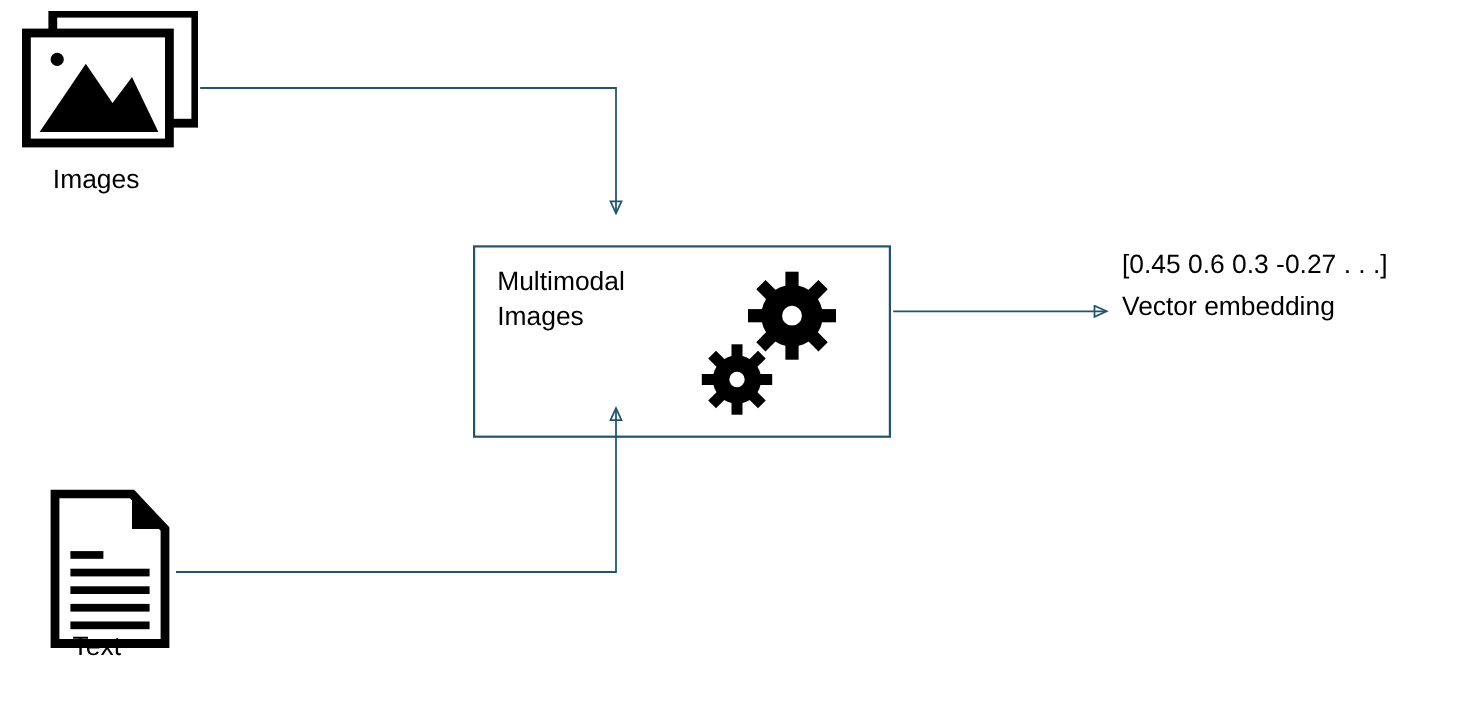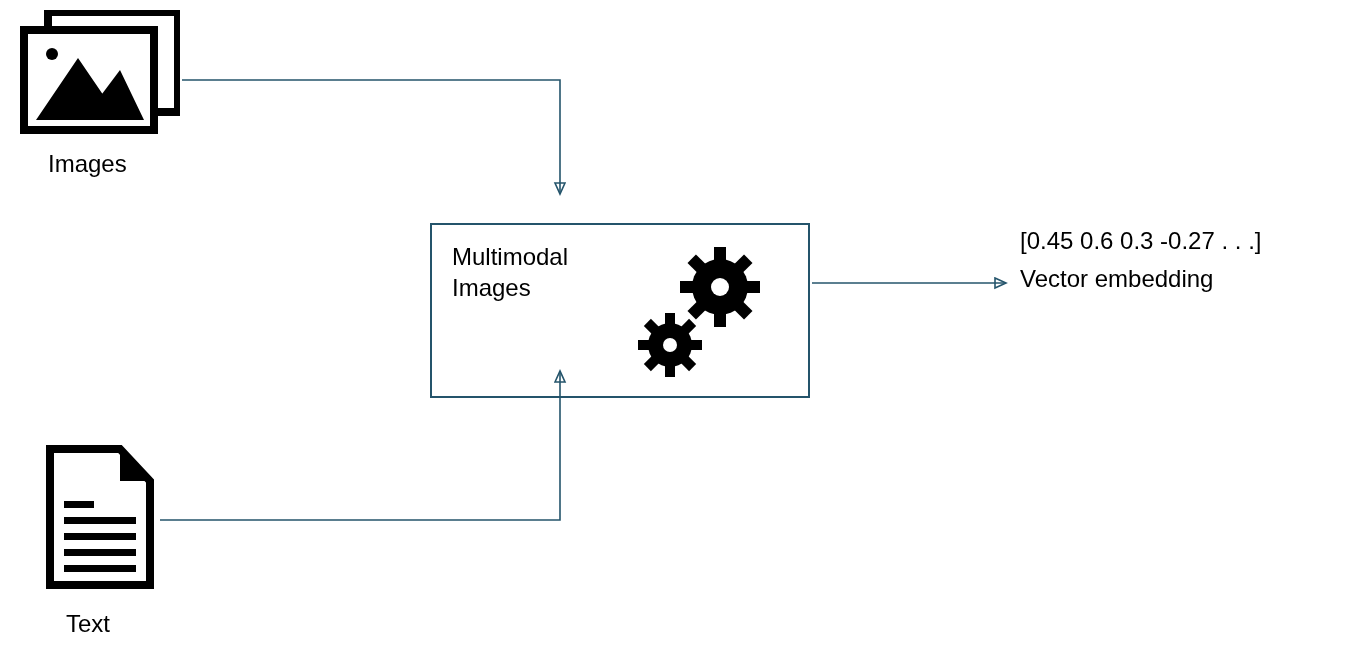--- a/index.html
+++ b/index.html
@@ -93,21 +93,21 @@
     <svg viewBox="0 0 115 145" width="115" height="145">
       <path d="M8 4 L78 4 L108 36 L108 140 L8 140 Z" fill="#fff" stroke="#000" stroke-width="8" stroke-linejoin="miter"></path>
       <path d="M78 4 L78 36 L108 36 Z" fill="#000"></path>
       <rect x="22" y="56" width="30" height="7" fill="#000"></rect>
       <rect x="22" y="72" width="72" height="7" fill="#000"></rect>
       <rect x="22" y="88" width="72" height="7" fill="#000"></rect>
       <rect x="22" y="104" width="72" height="7" fill="#000"></rect>
       <rect x="22" y="120" width="72" height="7" fill="#000"></rect>
     </svg>
   </div>
-  <div class="node-label" style="left:66px; top:610px;">Text</div>
+  <div class="node-label" style="left:66px; top:574px;">Text</div>
 
   <div class="model-box">
     <div class="title-lines">
       <div>Multimodal</div>
       <div>Images</div>
     </div>
     <div class="gears">
       <svg viewBox="0 0 150 140" width="150" height="140">
         <g transform="translate(92,42)">
           <g>

